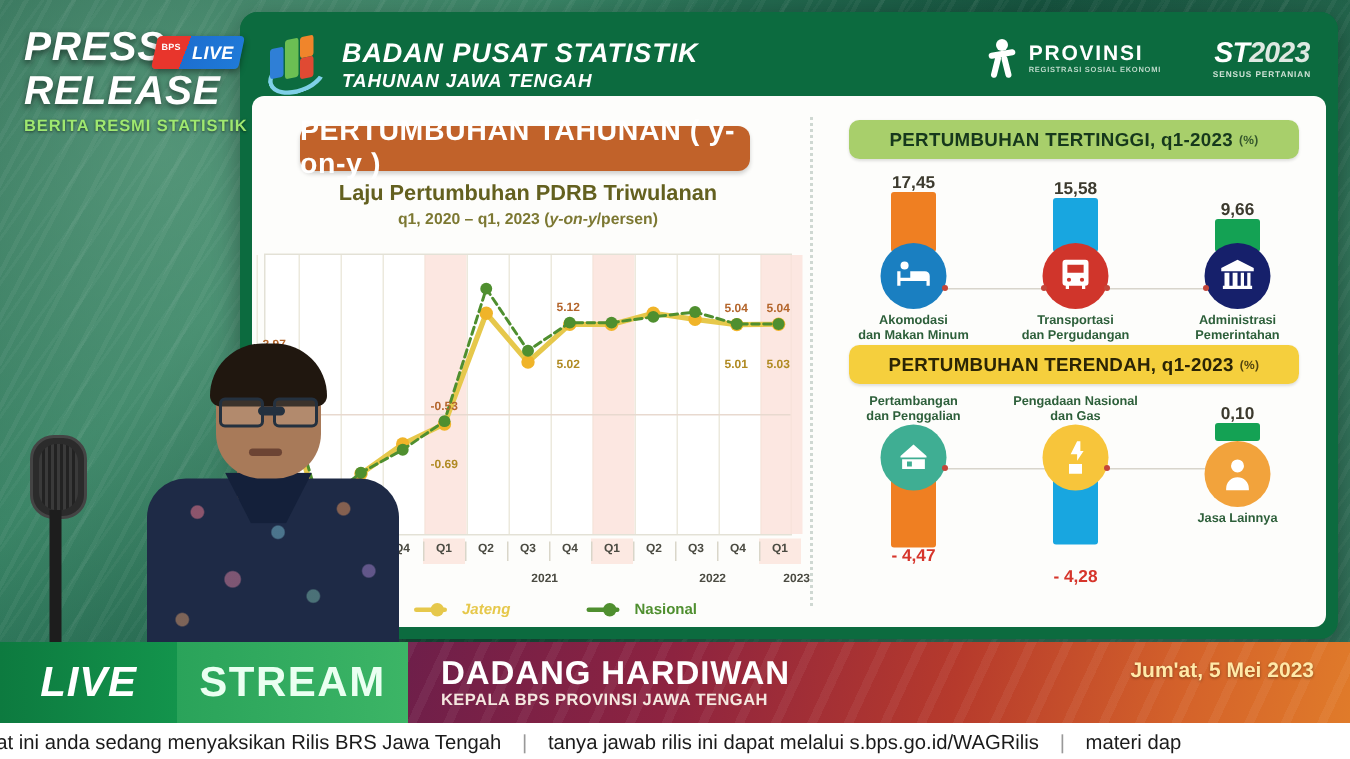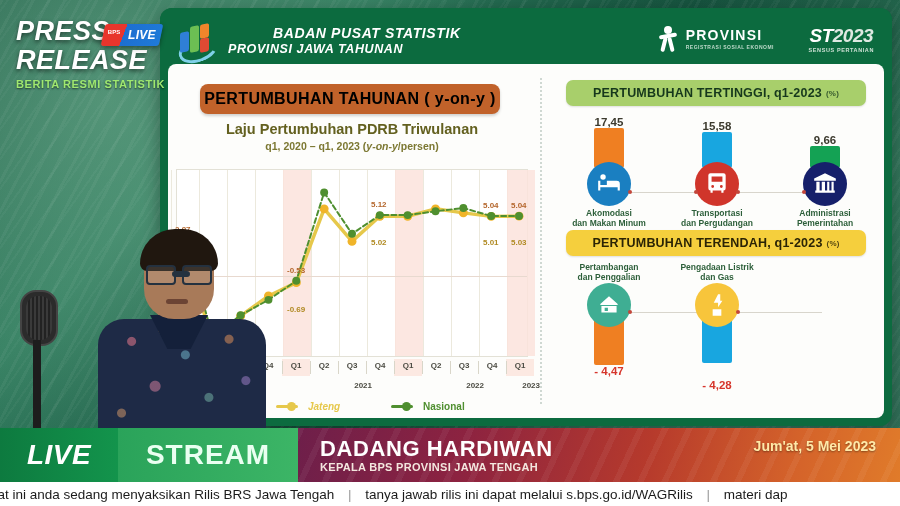--- a/index.html
+++ b/index.html
@@ -61,21 +61,21 @@
   .bps-logo i{position:absolute;display:block;border-radius:2px;}
   .bps-logo .b1{left:0;top:8px;width:9px;height:20px;background:#2f7fd6;transform:skewY(-12deg);}
   .bps-logo .b2{left:10px;top:2px;width:9px;height:26px;background:#6cbf53;transform:skewY(-12deg);}
   .bps-logo .b3{left:20px;top:0px;width:9px;height:14px;background:#f0852b;transform:skewY(-12deg);}
   .bps-logo .b4{left:20px;top:14px;width:9px;height:14px;background:#e04a33;transform:skewY(-12deg);}
   .bps-logo .arc{
     left:-2px;top:14px;width:34px;height:18px;border:3px solid #7fd0e8;border-top-color:transparent;
     border-right-color:transparent;border-radius:50%;transform:rotate(-20deg);background:transparent;
   }
   .bps-text{position:absolute;left:68px;top:17px;color:#fff;font-style:italic;font-weight:bold;line-height:1.22;}
-  .bps-text .t1{font-size:14px;letter-spacing:.6px;margin-left:45px;}
+  .bps-text .t1{font-size:18px;letter-spacing:.6px;}
   .bps-text .t2{font-size:12.5px;letter-spacing:.6px;}
   .regsosek{position:absolute;right:118px;top:18px;display:flex;align-items:center;gap:7px;}
   .rs-icon{width:22px;height:26px;position:relative;}
   .rs-icon .head{position:absolute;left:7px;top:0;width:8px;height:8px;border-radius:50%;background:#fff;}
   .rs-icon .body{position:absolute;left:2px;top:8px;width:18px;height:4px;background:#fff;transform:rotate(-10deg);border-radius:2px;}
   .rs-icon .l1{position:absolute;left:5px;top:11px;width:4px;height:15px;background:#fff;transform:rotate(14deg);border-radius:2px;}
   .rs-icon .l2{position:absolute;left:12px;top:11px;width:4px;height:15px;background:#fff;transform:rotate(-14deg);border-radius:2px;}
   .rs-words .rw1{font-size:14px;font-weight:bold;color:#fff;letter-spacing:1.2px;line-height:1;}
   .rs-words .rw2{font-size:5px;font-weight:bold;color:#bcd9c9;letter-spacing:.5px;margin-top:2px;}
   .st2023{position:absolute;right:18px;top:18px;text-align:center;}
@@ -85,21 +85,21 @@
   .slide-body{
     position:absolute;left:8px;top:56px;right:8px;bottom:8px;background:#fdfdfb;border-radius:8px;
   }
   
   #left-panel{position:absolute;left:0;top:0;width:368px;height:100%;}
   .yon-pill{
     position:absolute;left:32px;top:20px;width:300px;height:30px;border-radius:8px;
     background:#c1622a;display:flex;align-items:center;justify-content:center;
     box-shadow:0 2px 3px rgba(0,0,0,.18);
   }
-  .yon-pill span{color:#000000;font-size:16px;font-weight:bold;letter-spacing:.4px;}
+  .yon-pill span{color:#ffffff;font-size:19px;font-weight:bold;letter-spacing:.4px;}
   .chart-title{position:absolute;left:0;right:0;top:57px;text-align:center;color:#6f6a33;}
   .chart-title .ct1{font-size:14.5px;font-weight:bold;color:#63601f;}
   .chart-title .ct2{font-size:10.5px;font-weight:bold;color:#7c7832;margin-top:3px;}
   .chart-title .ct2 i{font-style:italic;}
   #plot{
     position:absolute;left:8px;top:105px;width:352px;height:188px;
     background:#ffffff;border:1px solid #e3e1d6;box-sizing:border-box;
   }
   .band{position:absolute;top:0;bottom:0;background:#fbe3dc;opacity:.85;}
   .vgrid{position:absolute;top:0;bottom:0;width:1px;background:#ece9dd;}
@@ -184,21 +184,21 @@
   .mic-mesh{position:absolute;inset:4px;border-radius:12px;background:repeating-linear-gradient(90deg,#3a3a3a 0 2px,#222 2px 4px);}
   .mic-stem{position:absolute;left:19px;top:50px;width:8px;height:90px;background:#1d1d1d;}
   
   #lower-third{position:absolute;left:0;right:0;bottom:24px;height:54px;z-index:7;display:flex;}
   .lt-live{
     width:118px;background:linear-gradient(90deg,#0d7a3f 0%,#13944c 100%);
     display:flex;align-items:center;justify-content:center;
   }
   .lt-live span{font-size:28px;font-style:italic;font-weight:bold;color:#fff;letter-spacing:.5px;}
   .lt-stream{
-    width:180px;background:linear-gradient(90deg,#2aa35a 0%,#3cb566 100%);
+    width:154px;background:linear-gradient(90deg,#2aa35a 0%,#3cb566 100%);
     display:flex;align-items:center;justify-content:center;
   }
   .lt-stream span{font-size:28px;font-weight:bold;color:#eafff1;letter-spacing:1px;}
   .lt-name{
     flex:1;position:relative;
     background:linear-gradient(100deg,#6e1f4a 0%,#8d2340 28%,#b63a2c 58%,#d4622a 82%,#e07b2a 100%);
     display:flex;flex-direction:column;justify-content:center;padding-left:22px;
   }
   .lt-name:after{
     content:"";position:absolute;inset:0;
@@ -240,21 +240,21 @@
     <div class="slide-head">
       <div class="bps-logo">
         <i class="arc"></i>
           <i class="b1"></i>
           <i class="b2"></i>
           <i class="b3"></i>
           <i class="b4"></i>
       </div>
       <div class="bps-text">
         <div class="t1">BADAN PUSAT STATISTIK</div>
-        <div class="t2">PROVINSI JAWA TAHUNAN</div>
+        <div class="t2">TAHUNAN JAWA TENGAH</div>
       </div>
       <div class="regsosek">
         <div class="rs-icon">
           <i class="head"></i>
             <i class="body"></i>
             <i class="l1"></i>
             <i class="l2"></i>
         </div>
         <div class="rs-words">
           <div class="rw1">PROVINSI</div>
@@ -456,32 +456,45 @@
                 <svg viewBox="0 0 24 24" width="26" height="26" style="position: absolute; left: 9px; top: 9px;">
                   <path fill="#ffffff" d="M12 4 4 11v1h16v-1l-8-7zM5 13v6h14v-6H5zm3 1.5h3v3H8v-3z"></path>
                 </svg>
               </div>
               <div class="bar" style="height: 46px; background: rgb(239, 127, 34); margin-top: -8px;"></div>
               <div class="val" style="color: rgb(214, 53, 43);">- 4,47</div>
             </div>
             <div class="cdot" style="left: 76px; top: 50px;"></div>
             <div class="item" style="left: 112px; top: 0px;">
               <div class="cap">
-                <div>Pengadaan Listrik</div>
+                <div>Pengadaan Nasional</div>
                 <div>dan Gas</div>
               </div>
               <div class="circ" style="background: rgb(247, 197, 59);">
                 <svg viewBox="0 0 24 24" width="26" height="26" style="position: absolute; left: 9px; top: 9px;">
                   <path fill="#ffffff" d="M9 2h6v6h2l-4 6v-4H9l4-8H9V2zM8 16h8v6H8v-6z"></path>
                 </svg>
               </div>
               <div class="bar" style="height: 44.0447px; background: rgb(24, 166, 224); margin-top: -8px;"></div>
               <div class="val" style="color: rgb(214, 53, 43); margin-top: 16px;">- 4,28</div>
             </div>
             <div class="cdot" style="left: 184px; top: 50px;"></div>
+            <div class="item" style="left: 220px; top: 0px;">
+              <div style="height:10px"></div>
+              <div class="val" style="color:#3c3a2e">0,10</div>
+              <div class="bar" style="height:12px;background:#14a254"></div>
+              <div class="circ" style="background: rgb(242, 163, 60);">
+                <svg viewBox="0 0 24 24" width="26" height="26" style="position: absolute; left: 9px; top: 9px;">
+                  <path fill="#ffffff" d="M12 3a4 4 0 1 1 0 8 4 4 0 0 1 0-8zm-7 18a7 7 0 0 1 14 0v1H5v-1z"></path>
+                </svg>
+              </div>
+              <div class="cap">
+                <div>Jasa Lainnya</div>
+              </div>
+            </div>
           </div>
       </div>
 
     </div>
   </div>
 
   <div id="speaker">
     <div class="sp-body"></div>
     <div class="sp-neck"></div>
     <div class="sp-collar"></div>

